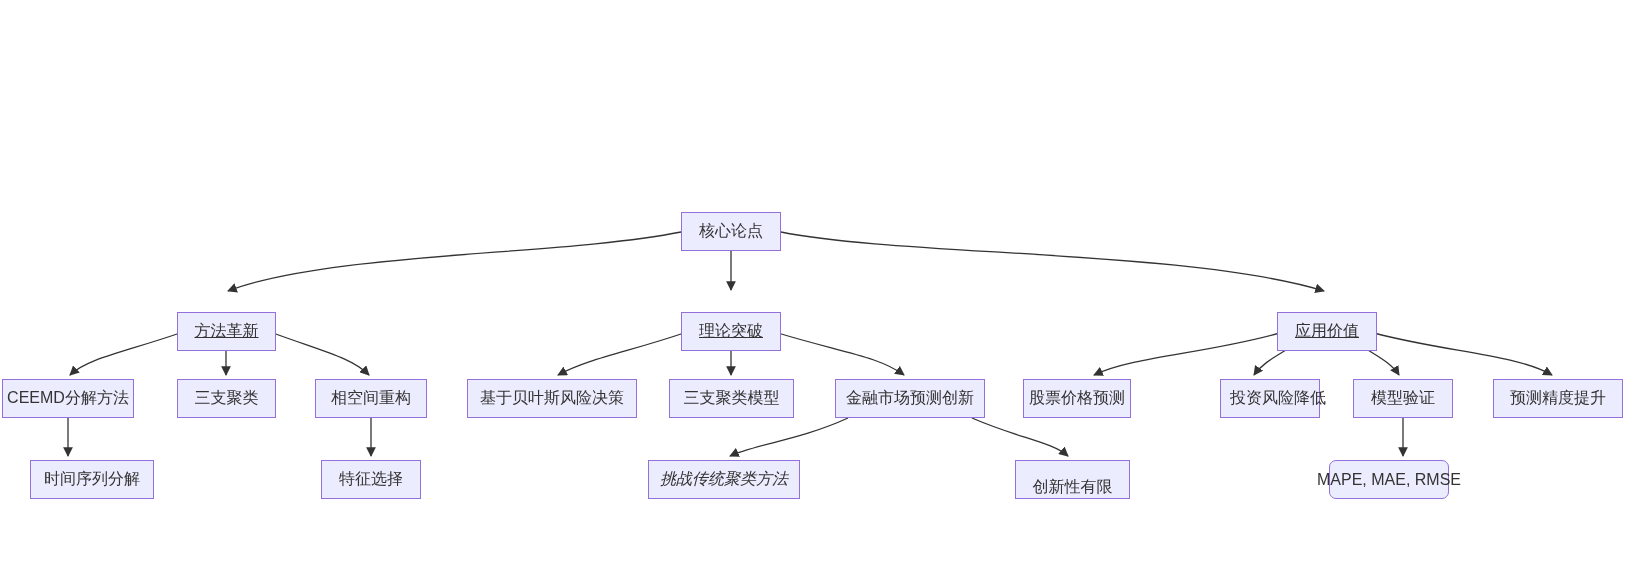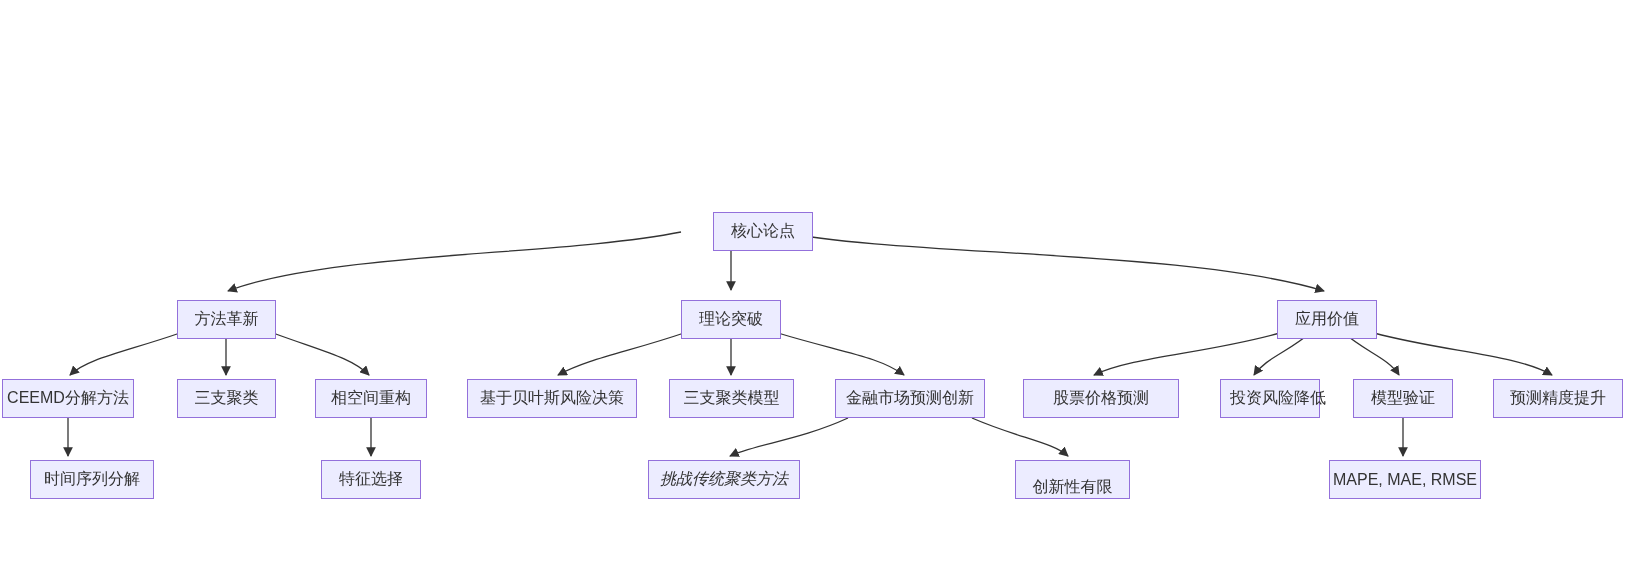--- a/index.html
+++ b/index.html
@@ -28,41 +28,41 @@
     background: var(--node-fill, #ECECFF);
     border: 1px solid var(--node-border, #9370DB);
     display: flex;
     align-items: center;
     justify-content: center;
     color: var(--text, #333333);
     font-size: 16px;
     white-space: nowrap;
   }
   
-  .r1 { top: 212px; margin-left: 32px; } .r2 { top: 300px; } .r3 { top: 379px; } .r4 { top: 460px; }
+  .r1 { top: 212px; } .r2 { top: 312px; text-decoration: underline; } .r3 { top: 379px; } .r4 { top: 460px; }
   
   #n-root        { left: 681px;  width: 100px; }
   #n-method      { left: 177px;  width: 99px;  }
   #n-theory      { left: 681px;  width: 100px; }
   #n-value       { left: 1277px; width: 100px; }
   #n-ceemd       { left: 2px;    width: 132px; }
   #n-threeway    { left: 177px;  width: 99px;  }
   #n-phase       { left: 315px;  width: 112px; }
   #n-bayes       { left: 467px;  width: 170px; }
   #n-twmodel     { left: 669px;  width: 125px; }
   #n-fininnov    { left: 835px;  width: 150px; }
-  #n-stock       { left: 1023px; width: 156px; }
+  #n-stock       { left: 1023px; width: 108px; }
   #n-risk        { left: 1220px; width: 100px; padding-left: 16px; }
   #n-modelvalid  { left: 1353px; width: 100px; }
   #n-accuracy    { left: 1493px; width: 130px; }
   #n-tsdecomp    { left: 10px;    width: 124px; margin-left: 20px; }
   #n-featuresel  { left: 321px;  width: 100px; }
   #n-challenge   { left: 648px;  width: 152px; font-style: italic; }
   #n-limited     { left: 1015px; width: 115px; align-items: flex-end; }
-  #n-metrics     { left: 1329px; width: 152px; }
+  #n-metrics     { left: 1329px; width: 120px; border-radius: 7px; }
 </style>
 </head>
 <body>
 
 <div class="canvas">
 
   <svg class="edges" viewBox="0 0 1628 576" xmlns="http://www.w3.org/2000/svg">
     <defs>
       <marker id="arrow" viewBox="0 0 10 10" refX="9" refY="5" markerWidth="7.5" markerHeight="7.5" orient="auto">
         <path d="M0,0 L10,5 L0,10 z" fill="#333333"></path>

